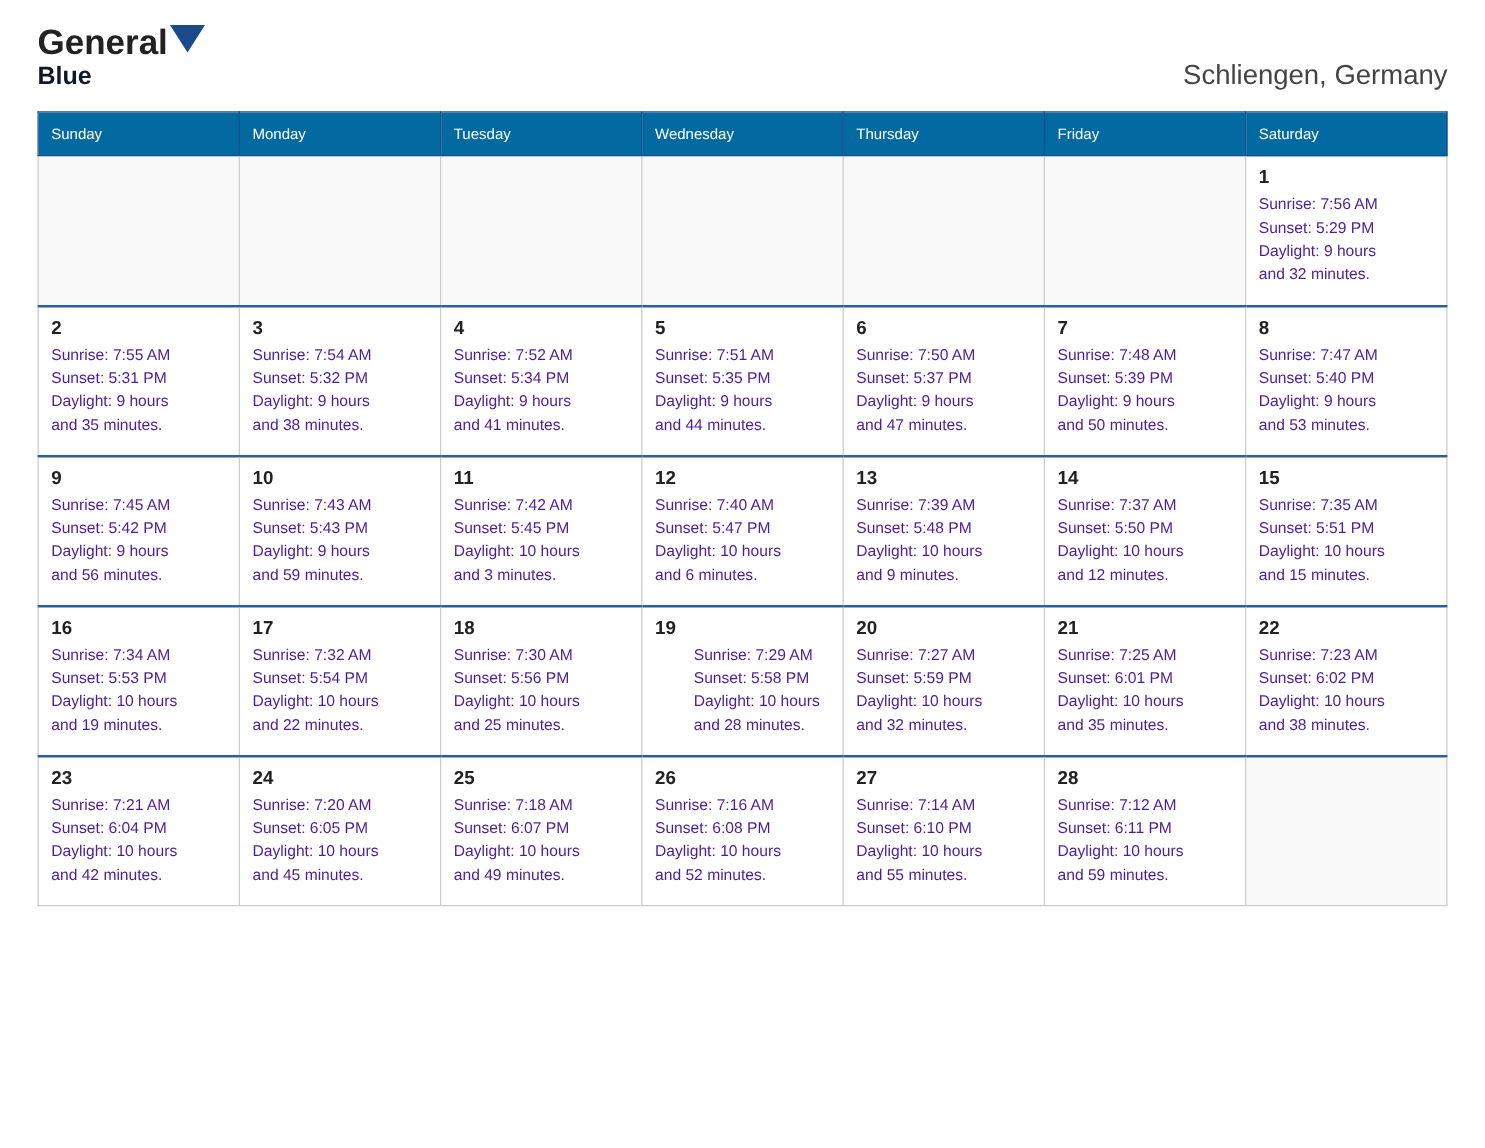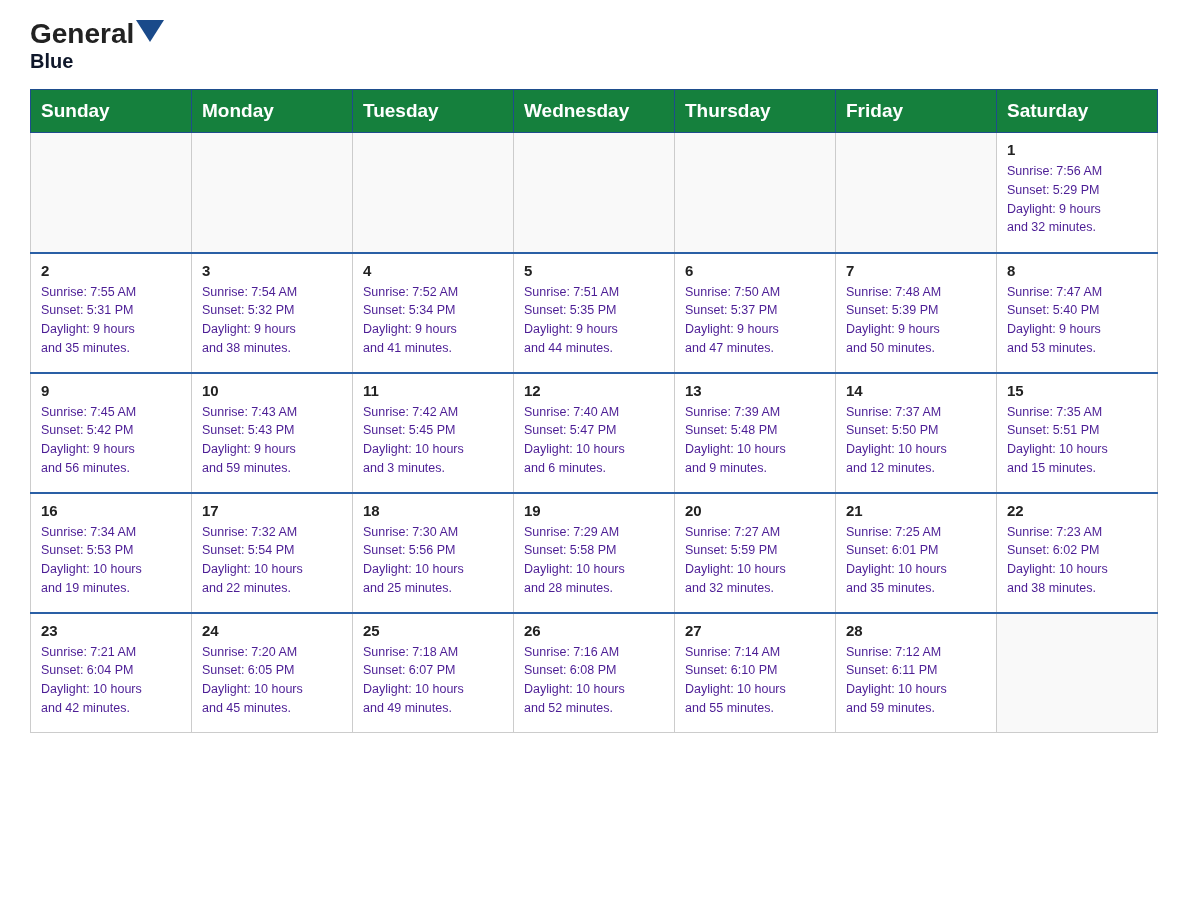--- a/index.html
+++ b/index.html
@@ -47,24 +47,24 @@
       font-size: 22px;
       color: #444;
       margin-top: 6px;
     }
     .calendar {
       width: 100%;
       border-collapse: collapse;
       border: 1px solid #ccc;
     }
     .calendar th {
-      background-color: #15803d;
+      background-color: #0369a1;
       color: #fff;
-      font-size: 19px;
-      font-weight: bold;
+      font-size: 12px;
+      font-weight: normal;
       padding: 10px 10px;
       text-align: left;
       border: 1px solid #1e4d8c;
     }
     .calendar td {
       vertical-align: top;
       padding: 8px 10px;
       border: 1px solid #ccc;
       font-size: 13px;
       width: calc(100% / 7);
@@ -97,20 +97,21 @@
   <div class="logo">
     <div style="display:flex; align-items:center;">
       <span class="logo-text">General</span>
       <svg width="28" height="26" viewBox="0 0 28 26" style="margin-left:2px; margin-top:-2px;">
         <polygon points="0,0 28,0 14,22" fill="#1a4a8a"></polygon>
       </svg>
     </div>
     <span class="logo-blue">Blue</span>
   </div>
   <div class="title-block">
+    <div class="location">Schliengen, Germany</div>
   </div>
 </div>
 
 <table class="calendar">
   <thead>
     <tr>
       <th>Sunday</th>
       <th>Monday</th>
       <th>Tuesday</th>
       <th>Wednesday</th>
@@ -254,21 +255,21 @@
         </td>
         <td>
           <span class="day-num">18</span>
           <div class="day-info" style="white-space: pre-line;">Sunrise: 7:30 AM
 Sunset: 5:56 PM
 Daylight: 10 hours
 and 25 minutes.</div>
         </td>
         <td>
           <span class="day-num">19</span>
-          <div class="day-info" style="white-space: pre-line;">Sunrise: 7:29 AM
+          <div class="day-info" style="white-space: pre-line; margin-left: 31px;">Sunrise: 7:29 AM
 Sunset: 5:58 PM
 Daylight: 10 hours
 and 28 minutes.</div>
         </td>
         <td>
           <span class="day-num">20</span>
           <div class="day-info" style="white-space: pre-line;">Sunrise: 7:27 AM
 Sunset: 5:59 PM
 Daylight: 10 hours
 and 32 minutes.</div>

